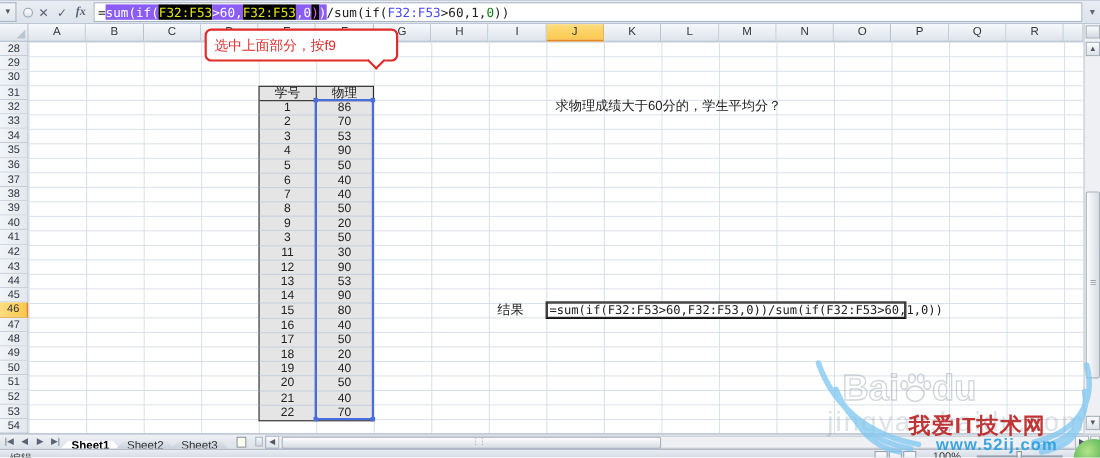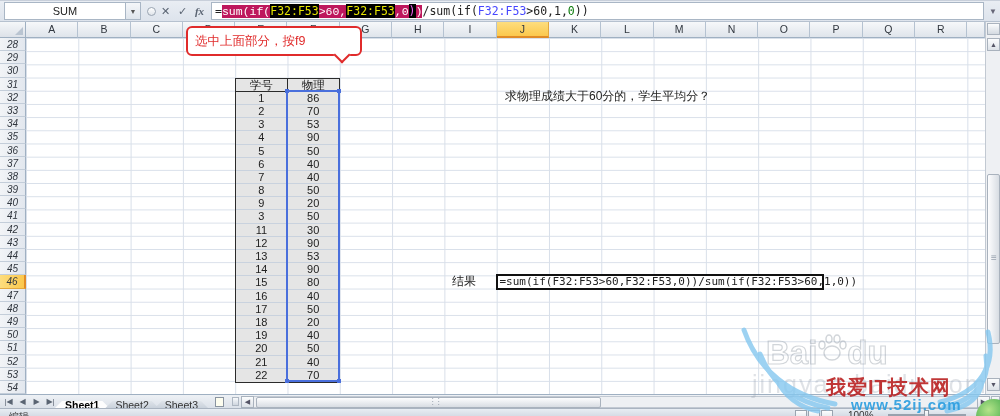--- a/index.html
+++ b/index.html
@@ -21,21 +21,21 @@
     background:linear-gradient(#f4f6f9,#dfe5ec); display:flex; align-items:center;
     justify-content:center; font-size:7px; color:#555; }
   .fbtn { width:15px; height:16px; display:flex; align-items:center; justify-content:center;
     color:#5a6472; font-size:11px; margin-left:2px; }
   #fx-button { font-style:italic; font-family:"Liberation Serif",serif; font-weight:bold; }
   #dotbtn { width:9px; height:9px; border:1px solid #9aa5b2; border-radius:50%;
     margin-left:6px; background:linear-gradient(#fefefe,#dfe4ea); }
   #fbar { flex:1; height:18px; background:#fff; border:1px solid #a9b6c5;
     margin:0 2px 0 4px; display:flex; align-items:center; padding-left:3px;
     font-size:11.5px; white-space:pre; }
-  #fbar .sel { background:#be185d; color:#fff;font-family:Liberation Mono, monospace; }
+  #fbar .sel { background:#8b5cf6; color:#fff; }
   #fbar .selref { background:#000; color:#e6e600; }
   #fbar .selparen { background:#000; color:#f060f0; }
   #fbar .ref { color:#4646ff; }
   #fbar .grn { color:#0b7c0b; }
   #fbexpand { width:14px; color:#667; font-size:8px; text-align:center; }
 
   
   #corner { position:absolute; left:0; top:22px; width:26px; height:16px;
     background:linear-gradient(#f5f7f9,#dde2e9); border-right:1px solid #9fb0c2;
     border-bottom:1px solid #9fb0c2; }
@@ -43,21 +43,21 @@
     border-left:8px solid transparent; border-bottom:8px solid #b9c4d1; }
   #colheaders { position:absolute; left:26px; top:22px; height:16px; display:flex; }
   .colhdr { width:52.3px; height:16px; line-height:15px; text-align:center;
     font-size:10.5px; color:#31373f; background:linear-gradient(#f6f8fa,#dfe4eb);
     border-right:1px solid #b5c2d1; border-bottom:1px solid #9fb0c2; }
   .colhdr.sel { background:linear-gradient(#fddd7e,#fbc84d); border-right:1px solid #e3a83e;
     border-bottom:2px solid #e08b27; }
   .colhdr.pad { width:17.7px; }
 
   
-  #rowheaders { position:absolute; left:0; top:38px; width:49px;font-style:italic; }
+  #rowheaders { position:absolute; left:0; top:38px; width:49px; }
   .rowhdr { width:26px; height:13.2px; line-height:13.2px; text-align:center;
     font-size:10px; color:#31373f; background:linear-gradient(to right,#f2f4f7,#e2e7ee);
     border-right:1px solid #9fb0c2; border-bottom:1px solid #c3cdd9; }
   .rowhdr.sel { background:linear-gradient(to right,#fddd7e,#fbc84d);
     border-bottom:1px solid #e3a83e; border-right:2px solid #e08b27; }
 
   
   #grid { position:absolute; left:26px; top:38px; width:959px; height:356px;
     background-color:#fff;
     background-image:
@@ -153,39 +153,38 @@
     background:linear-gradient(#fcfdfe,#dee3e9); border:1px solid #9aa4b0; }
   #vb1 { left:795px; } #vb2 { left:808px; } #vb3 { left:821px; }
   #status-zoom { position:absolute; left:848px; top:1px; }
   #zoomslider { position:absolute; left:888px; top:5px; width:78px; height:2px;
     background:#97a1ad; }
   #zoomthumb { position:absolute; left:36px; top:-4px; width:5px; height:10px;
     background:linear-gradient(#fdfdfe,#cfd5dc); border:1px solid #8d97a3; }
 
   
   .wm { position:absolute; pointer-events:none; }
-  #wm-baidu { left:766px; top:334px; display:flex; align-items:flex-start; gap:0;
+  #wm-baidu { left:766px; top:334px; display:flex; align-items:center; gap:0;
     font-size:33px; font-weight:bold; color:transparent;
     -webkit-text-stroke:1.2px rgba(140,150,160,0.40); z-index:6; }
   #wm-jingyan { left:752px; top:370px; font-size:25px; letter-spacing:2px;
     color:rgba(150,160,172,0.30); z-index:6; }
   #wm-wings { left:730px; top:318px; z-index:7; }
   #wm-site { left:826px; top:374px; font-size:20px; font-weight:bold; color:#b91c1c;
     opacity:0.88; z-index:8; letter-spacing:1px; }
   #wm-url { left:851px; top:396px; font-size:15px; font-weight:bold; color:#2e9fe0;
     opacity:0.92; z-index:8; letter-spacing:1px; }
   #wm-blob { left:976px; top:399px; width:36px; height:36px; border-radius:50%;
     background:radial-gradient(circle at 35% 30%,#b5e48a,#4caf50 55%,#2e7d32);
     z-index:9; }
 </style>
 </head>
 <body>
 
 <div id="topbar">
-  <div id="namebox">SUM</div>
   <div id="namedrop">▼</div>
   <div id="dotbtn"></div>
   <div class="fbtn">✕</div>
   <div class="fbtn">✓</div>
   <div class="fbtn" id="fx-button">fx</div>
   <div id="fbar" class="mono"><span>=</span><span class="sel">sum(if(</span><span class="selref">F32:F53</span><span class="sel">&gt;60,</span><span class="selref">F32:F53</span><span class="sel">,0</span><span class="selparen">)</span><span class="sel">)</span><span>/sum(if(</span><span class="ref">F32:F53</span><span>&gt;60,1,</span><span class="grn">0</span><span>))</span></div>
   <div id="fbexpand">▼</div>
 </div>
 
 <div id="corner"></div>

